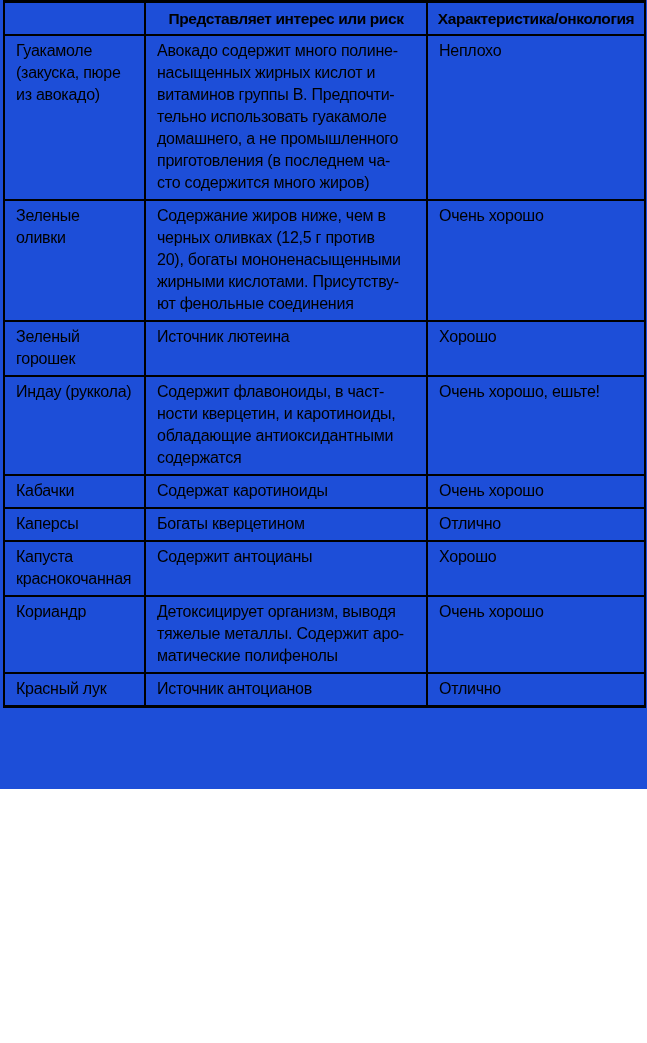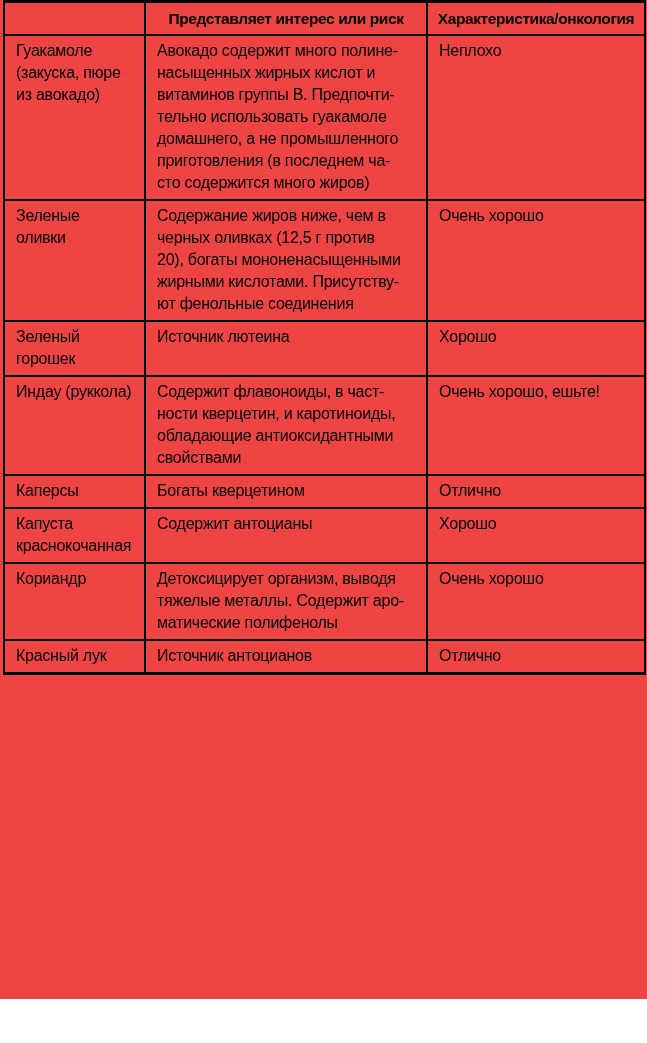--- a/index.html
+++ b/index.html
@@ -2,22 +2,22 @@
 <html lang="ru"><head>
 <meta charset="utf-8">
 <style>
   html, body {
     margin: 0;
     padding: 0;
     background: #ffffff;
   }
   .page {
     width: 647px;
-    height: 999px;
-    background: #ef4444;
+    height: 789px;
+    background: #1d4ed8;
     box-sizing: border-box;
     font-family: "Liberation Sans", sans-serif;
     color: #000000;
     overflow: hidden;
   }
   table.food-table {
     border-collapse: collapse;
     table-layout: fixed;
     width: 641px;
     margin: 0 3px;
@@ -102,24 +102,29 @@
 горошек</td>
     <td>Источник лютеина</td>
     <td>Хорошо</td>
   </tr>
 
   <tr>
     <td>Индау (руккола)</td>
     <td>Содержит флавоноиды, в част-
 ности кверцетин, и каротиноиды,
 обладающие антиоксидантными
-свойствами</td>
+содержатся</td>
     <td>Очень хорошо, ешьте!</td>
   </tr>
 
+  <tr>
+    <td>Кабачки</td>
+    <td>Содержат каротиноиды</td>
+    <td>Очень хорошо</td>
+  </tr>
 
   <tr>
     <td>Каперсы</td>
     <td>Богаты кверцетином</td>
     <td>Отлично</td>
   </tr>
 
   <tr>
     <td>Капуста
 краснокочанная</td>

